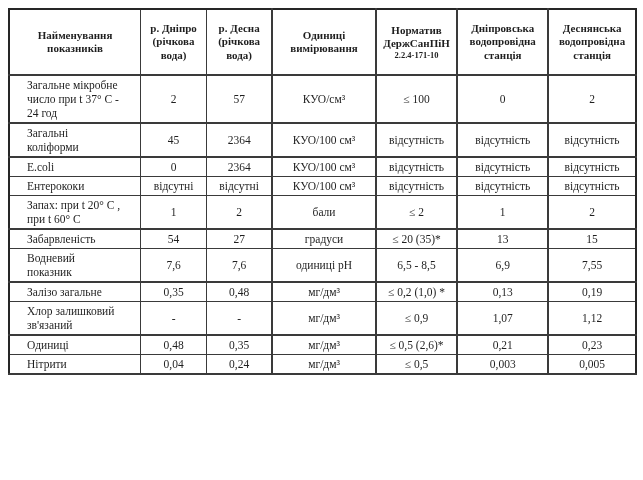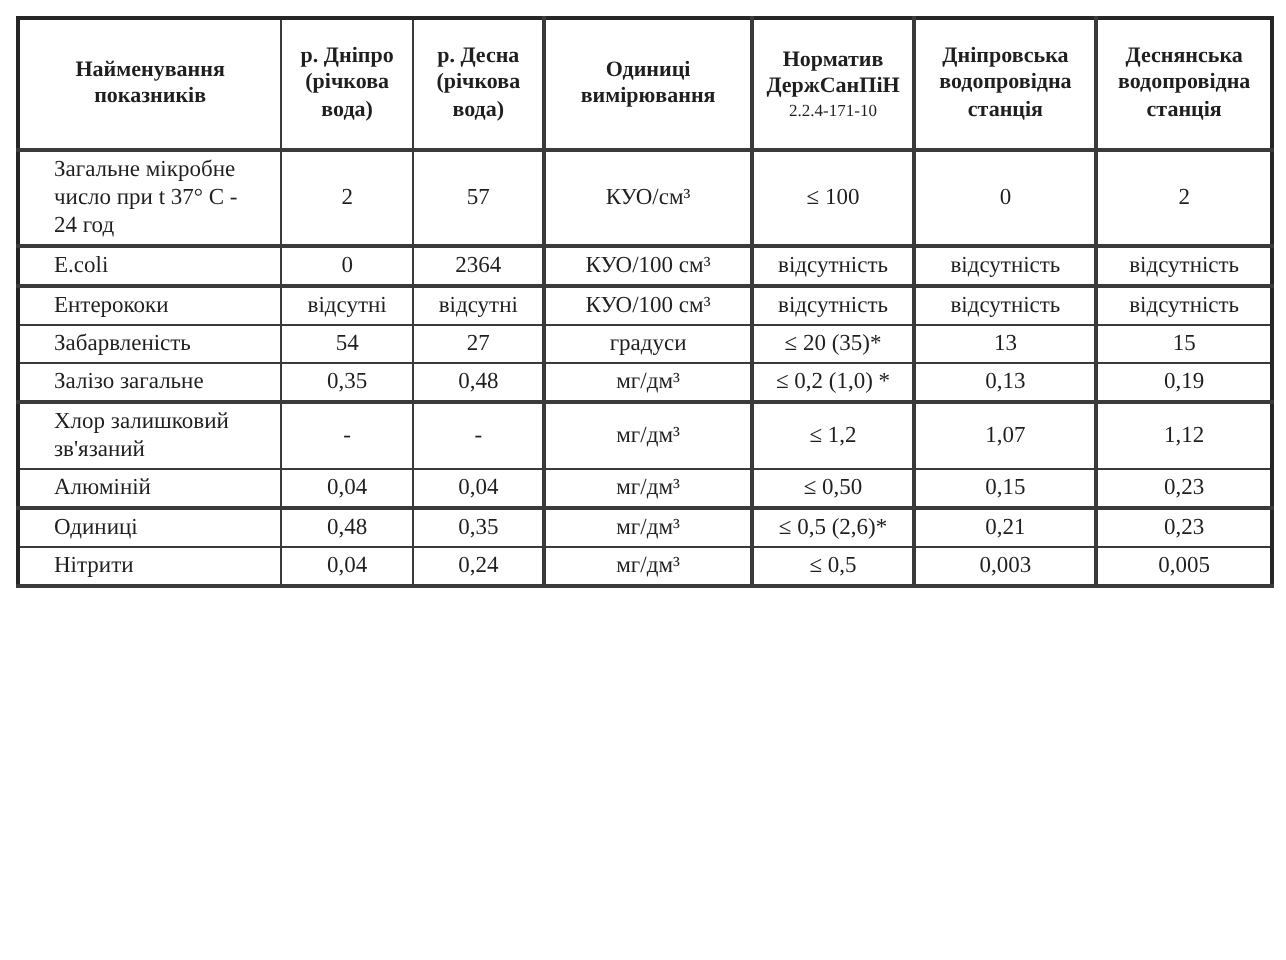--- a/index.html
+++ b/index.html
@@ -34,21 +34,21 @@
     text-align: center;
     vertical-align: middle;
     height: 60px;
     padding: 2px;
     line-height: 1.22;
     border-bottom-width: 2px;
   }
   .wq thead th .sub {
     display: block;
     font-size: 8.5px;
-    font-weight: normal;
+    font-weight: bold;
     line-height: 1.1;
     text-align: center;
   }
   .wq td {
     font-size: 11.5px;
     text-align: center;
     vertical-align: middle;
     padding: 2px 3px;
     line-height: 14px;
   }
@@ -116,73 +116,94 @@
 число при  t 37° C -
 24 год</td>
           <td>2</td>
           <td>57</td>
           <td>КУО/см³</td>
           <td>≤ 100</td>
           <td>0</td>
           <td>2</td>
         </tr>
         <tr>
+          <td class="name-cell">Загальні
+коліформи</td>
+          <td>45</td>
+          <td>2364</td>
+          <td>КУО/100 см³</td>
+          <td>відсутність</td>
+          <td>відсутність</td>
+          <td>відсутність</td>
+        </tr>
+        <tr>
           <td class="name-cell">E.coli</td>
           <td>0</td>
           <td>2364</td>
           <td>КУО/100 см³</td>
           <td>відсутність</td>
           <td>відсутність</td>
           <td>відсутність</td>
         </tr>
         <tr>
           <td class="name-cell">Ентерококи</td>
           <td>відсутні</td>
           <td>відсутні</td>
           <td>КУО/100 см³</td>
           <td>відсутність</td>
           <td>відсутність</td>
           <td>відсутність</td>
+        </tr>
+        <tr>
+          <td class="name-cell">Запах: при t 20° C ,
+при t 60° C</td>
+          <td>1</td>
+          <td>2</td>
+          <td>бали</td>
+          <td>≤ 2</td>
+          <td>1</td>
+          <td>2</td>
         </tr>
         <tr>
           <td class="name-cell">Забарвленість</td>
           <td>54</td>
           <td>27</td>
           <td>градуси</td>
           <td>≤ 20 (35)*</td>
           <td>13</td>
           <td>15</td>
         </tr>
         <tr>
+          <td class="name-cell">Водневий
+показник</td>
+          <td>7,6</td>
+          <td>7,6</td>
+          <td>одиниці pH</td>
+          <td>6,5 - 8,5</td>
+          <td>6,9</td>
+          <td>7,55</td>
+        </tr>
+        <tr>
           <td class="name-cell">Залізо загальне</td>
           <td>0,35</td>
           <td>0,48</td>
           <td>мг/дм³</td>
           <td>≤ 0,2 (1,0) *</td>
           <td>0,13</td>
           <td>0,19</td>
         </tr>
         <tr>
           <td class="name-cell">Хлор залишковий
 зв'язаний</td>
           <td>-</td>
           <td>-</td>
           <td>мг/дм³</td>
-          <td>≤ 1,2</td>
+          <td>≤ 0,9</td>
           <td>1,07</td>
           <td>1,12</td>
-        </tr>
-        <tr>
-          <td class="name-cell">Алюміній</td>
-          <td>0,04</td>
-          <td>0,04</td>
-          <td>мг/дм³</td>
-          <td>≤ 0,50</td>
-          <td>0,15</td>
-          <td>0,23</td>
         </tr>
         <tr>
           <td class="name-cell">Одиниці</td>
           <td>0,48</td>
           <td>0,35</td>
           <td>мг/дм³</td>
           <td>≤ 0,5 (2,6)*</td>
           <td>0,21</td>
           <td>0,23</td>
         </tr>

